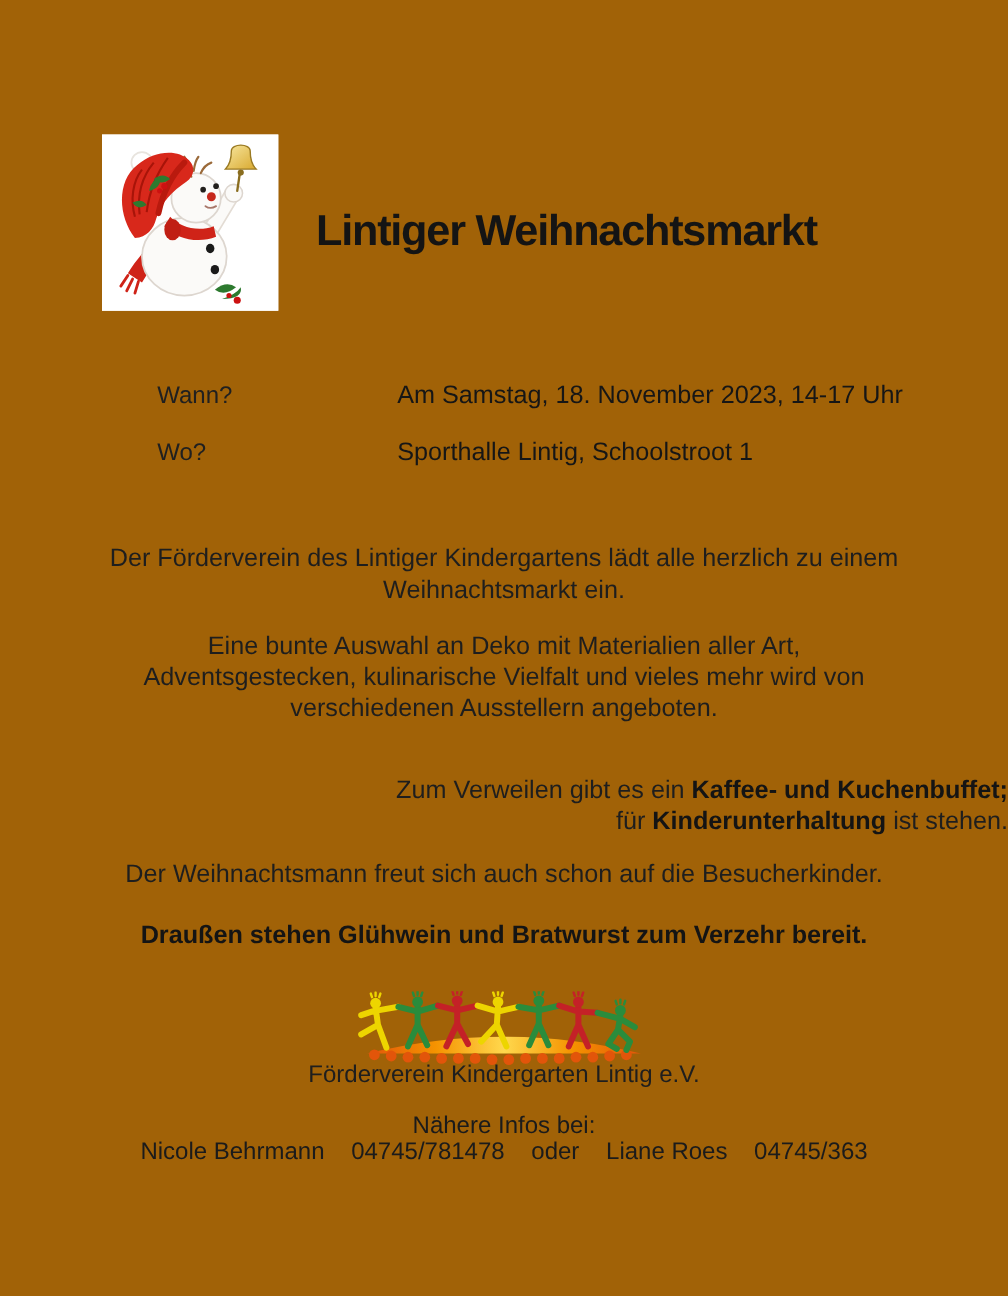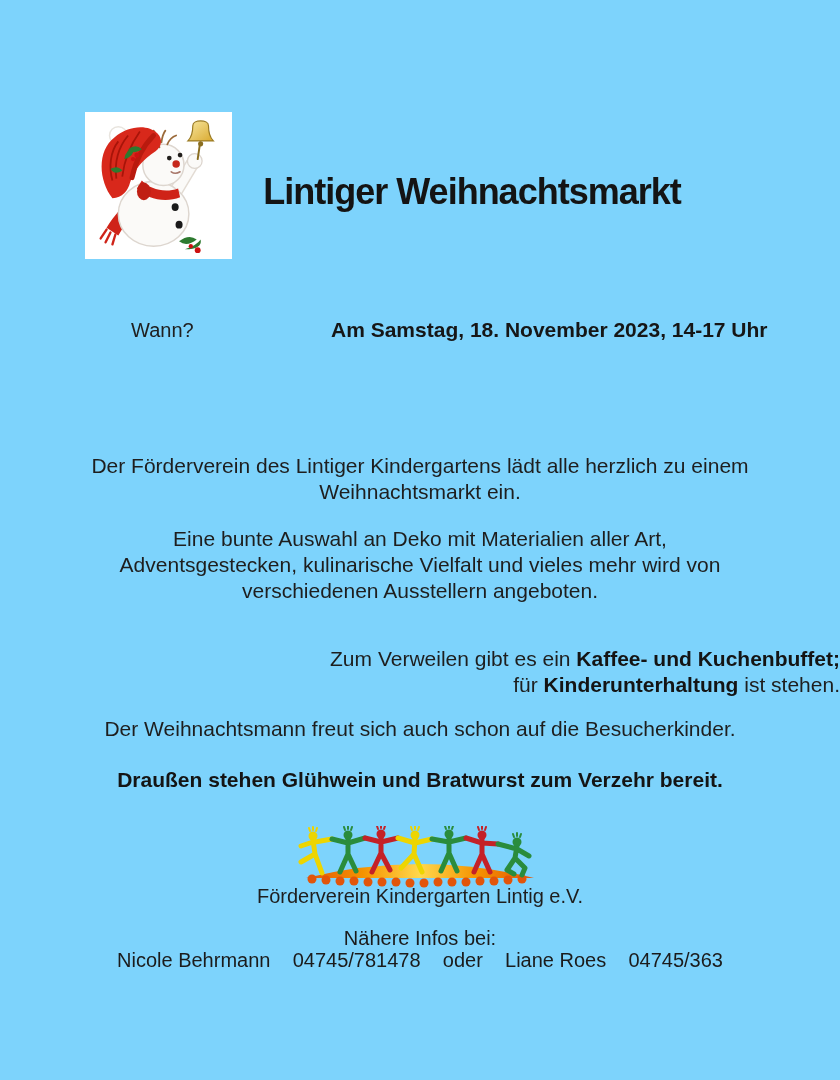--- a/index.html
+++ b/index.html
@@ -3,32 +3,32 @@
 <meta charset="utf-8">
 <style>
   html,body{margin:0;padding:0;}
   body{
     width:840px;height:1080px;
     background:#f4f4f4;
     font-family:"Liberation Sans", sans-serif;
     color:#1b1b1b;
     overflow:hidden;
   }
-  .page{position:relative;width:840px;height:1080px;background:#7dd3fc;}
+  .page{position:relative;width:840px;height:1080px;background:#a16207;}
   .abs{position:absolute;}
   .center{left:0;width:840px;text-align:center;}
   .snowman-box{left:85px;top:112px;width:147px;height:147px;background:#ffffff;}
   .title{
     left:472px;top:171px;transform:translateX(-50%);
     font-size:36px;font-weight:bold;letter-spacing:-1px;
     white-space:nowrap;color:#141414;
   }
   .info-row{display:flex;align-items:baseline;left:131px;white-space:nowrap;gap:48px;}
   .info-label{font-size:20px;width:152px;color:#202020;}
-  .info-value{font-size:21px;font-weight:bold;color:#161616;}
+  .info-value{font-size:21px;font-weight:normal;color:#161616;}
   .row-when{top:318px;}
   .row-where{top:365px;}
   .para{font-size:21px;line-height:26px;color:#1e1e1e;}
   .para .line{white-space:nowrap;}
   .para b{color:#141414;}
   .p1{top:453px;}
   .p2{top:526px;}
   .p3{top:646px;text-align:right;}
   .p4{top:716px;}
   .p5{top:767px;font-weight:bold;color:#141414;}
@@ -97,20 +97,24 @@
       <circle cx="108" cy="137" r="2.2" fill="#cc1111"></circle>
     </svg>
   </div>
 
   <div class="abs title">Lintiger Weihnachtsmarkt</div>
 
   <div class="abs info-row row-when">
     <span class="info-label">Wann?</span>
     <span class="info-value">Am Samstag, 18. November 2023, 14-17 Uhr</span>
   </div>
+  <div class="abs info-row row-where">
+    <span class="info-label">Wo?</span>
+    <span class="info-value">Sporthalle Lintig, Schoolstroot 1</span>
+  </div>
 
   <div class="abs center para p1">
     <div class="line">Der Förderverein des Lintiger Kindergartens lädt alle herzlich zu einem</div>
     <div class="line">Weihnachtsmarkt ein.</div>
   </div>
 
   <div class="abs center para p2">
     <div class="line">Eine bunte Auswahl an Deko mit Materialien aller Art,</div>
     <div class="line">Adventsgestecken, kulinarische Vielfalt und vieles mehr wird von</div>
     <div class="line">verschiedenen Ausstellern angeboten.</div>

